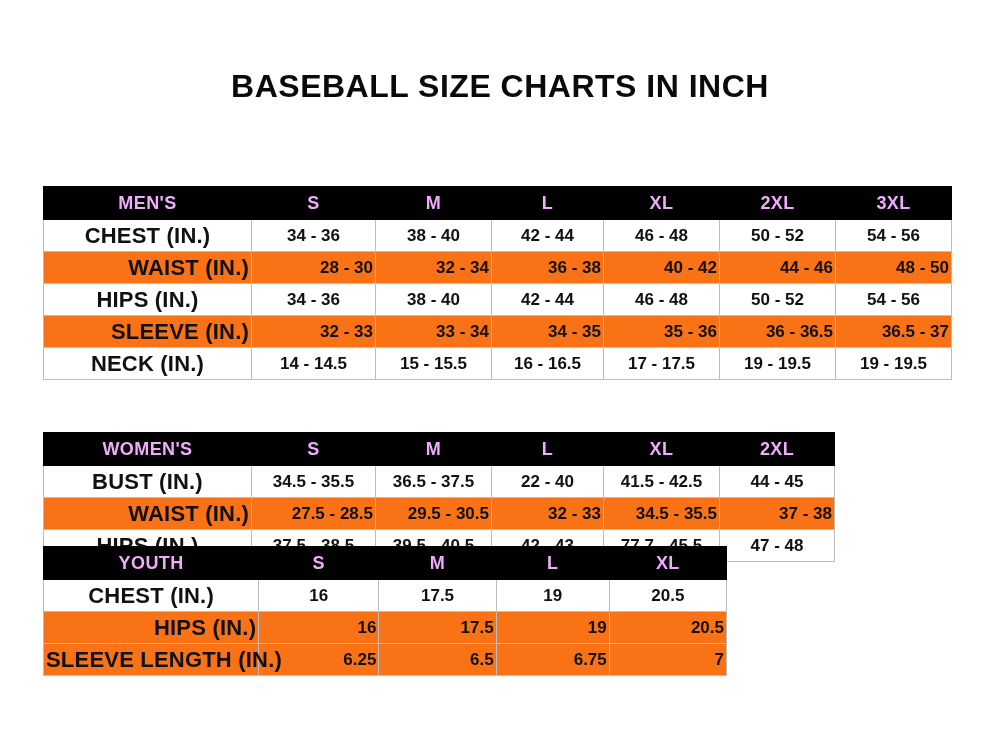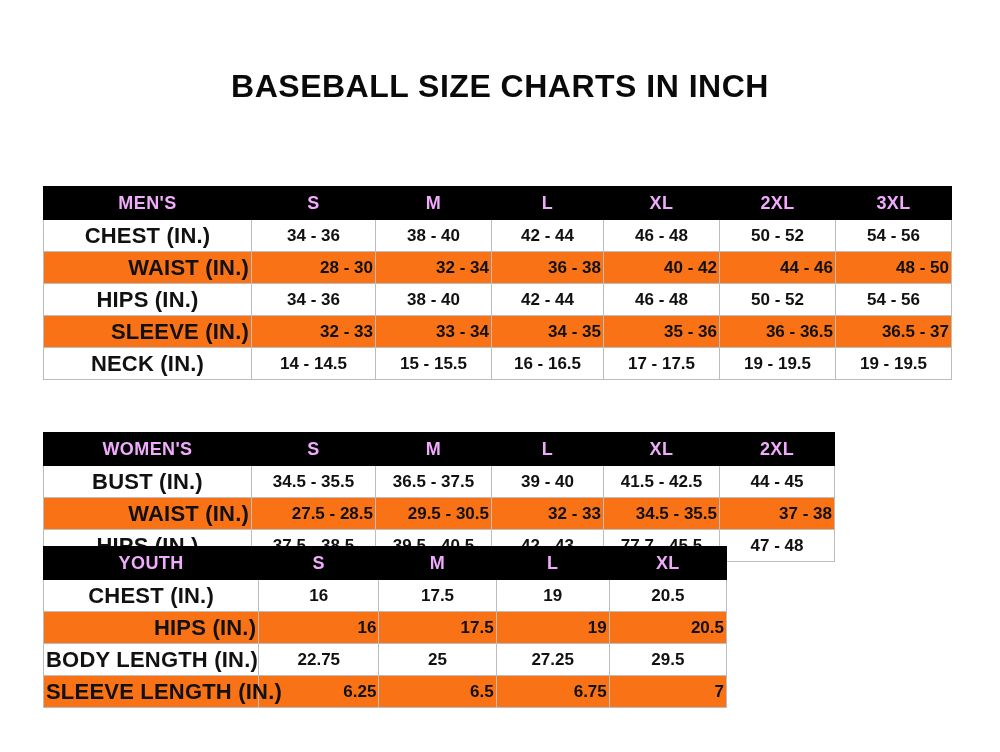--- a/index.html
+++ b/index.html
@@ -187,21 +187,21 @@
         <th>L</th>
         <th>XL</th>
         <th>2XL</th>
       </tr>
     </thead>
     <tbody>
       <tr>
         <td class="rowlabel">BUST (IN.)</td>
         <td>34.5 - 35.5</td>
         <td>36.5 - 37.5</td>
-        <td>39 - 40</td>
+        <td>22 - 40</td>
         <td>41.5 - 42.5</td>
         <td>44 - 45</td>
       </tr>
       <tr class="alt">
         <td class="rowlabel">WAIST (IN.)</td>
         <td>27.5 - 28.5</td>
         <td>29.5 - 30.5</td>
         <td>32 - 33</td>
         <td>34.5 - 35.5</td>
         <td>37 - 38</td>
@@ -242,27 +242,20 @@
         <td>19</td>
         <td>20.5</td>
       </tr>
       <tr class="alt">
         <td class="rowlabel">HIPS (IN.)</td>
         <td>16</td>
         <td>17.5</td>
         <td>19</td>
         <td>20.5</td>
       </tr>
-      <tr>
-        <td class="rowlabel">BODY LENGTH (IN.)</td>
-        <td>22.75</td>
-        <td>25</td>
-        <td>27.25</td>
-        <td>29.5</td>
-      </tr>
       <tr class="alt">
         <td class="rowlabel">SLEEVE LENGTH (IN.)</td>
         <td>6.25</td>
         <td>6.5</td>
         <td>6.75</td>
         <td>7</td>
       </tr>
     </tbody>
   </table>
 

